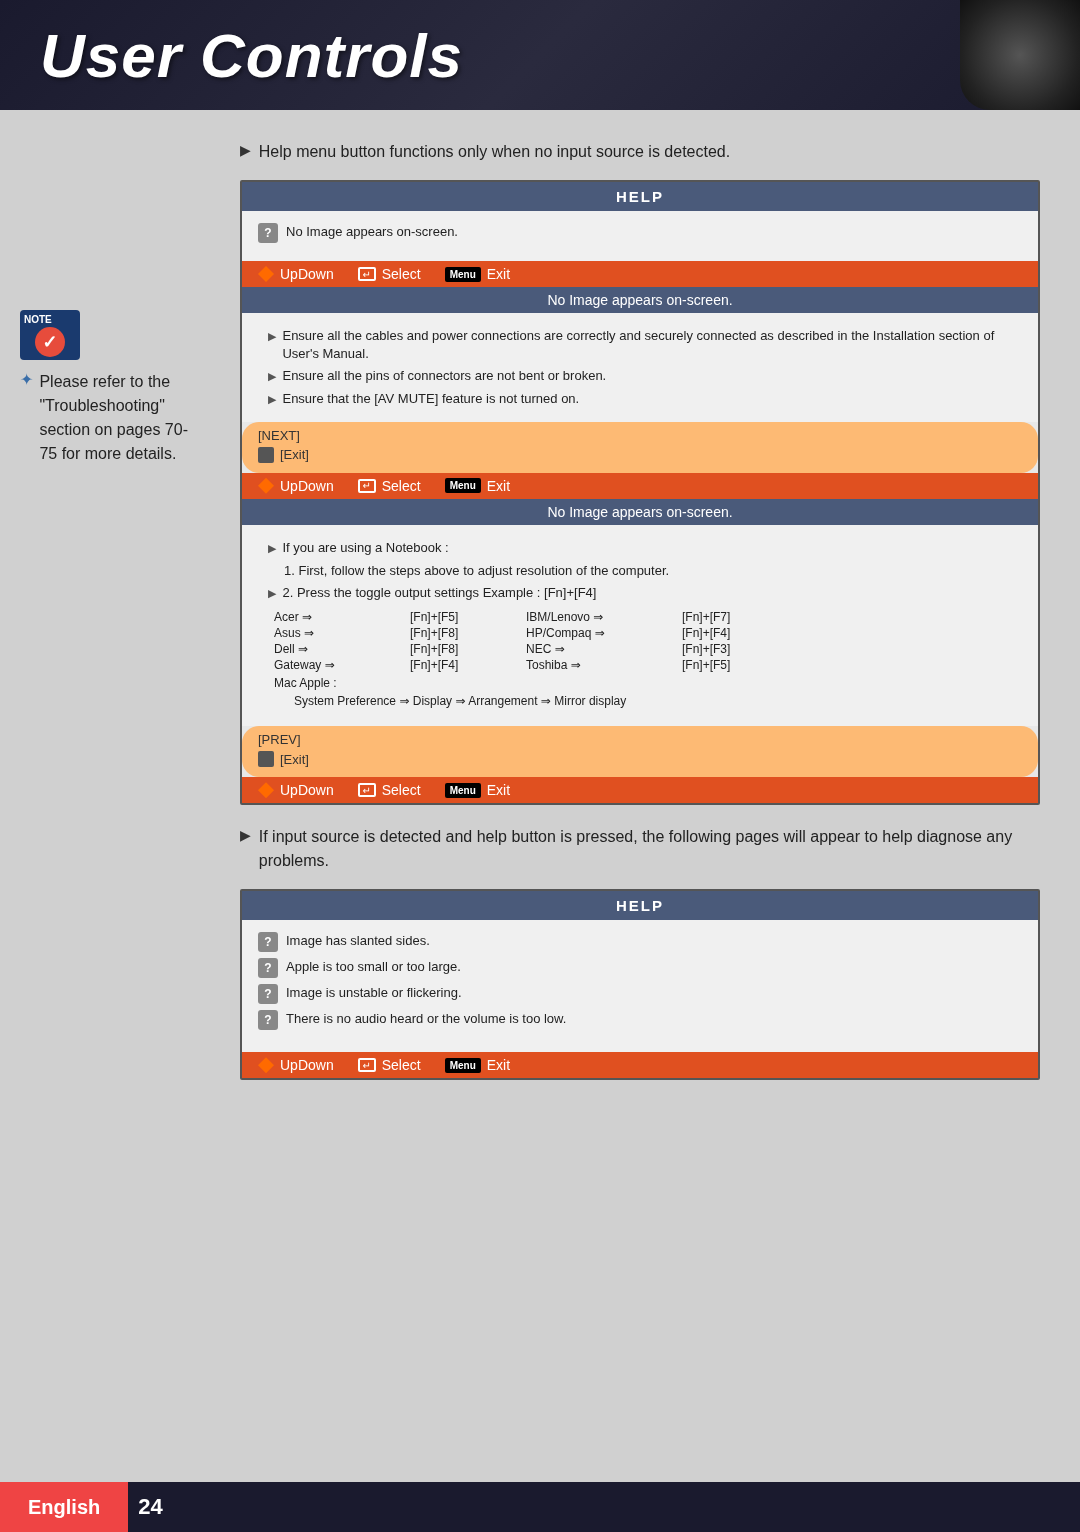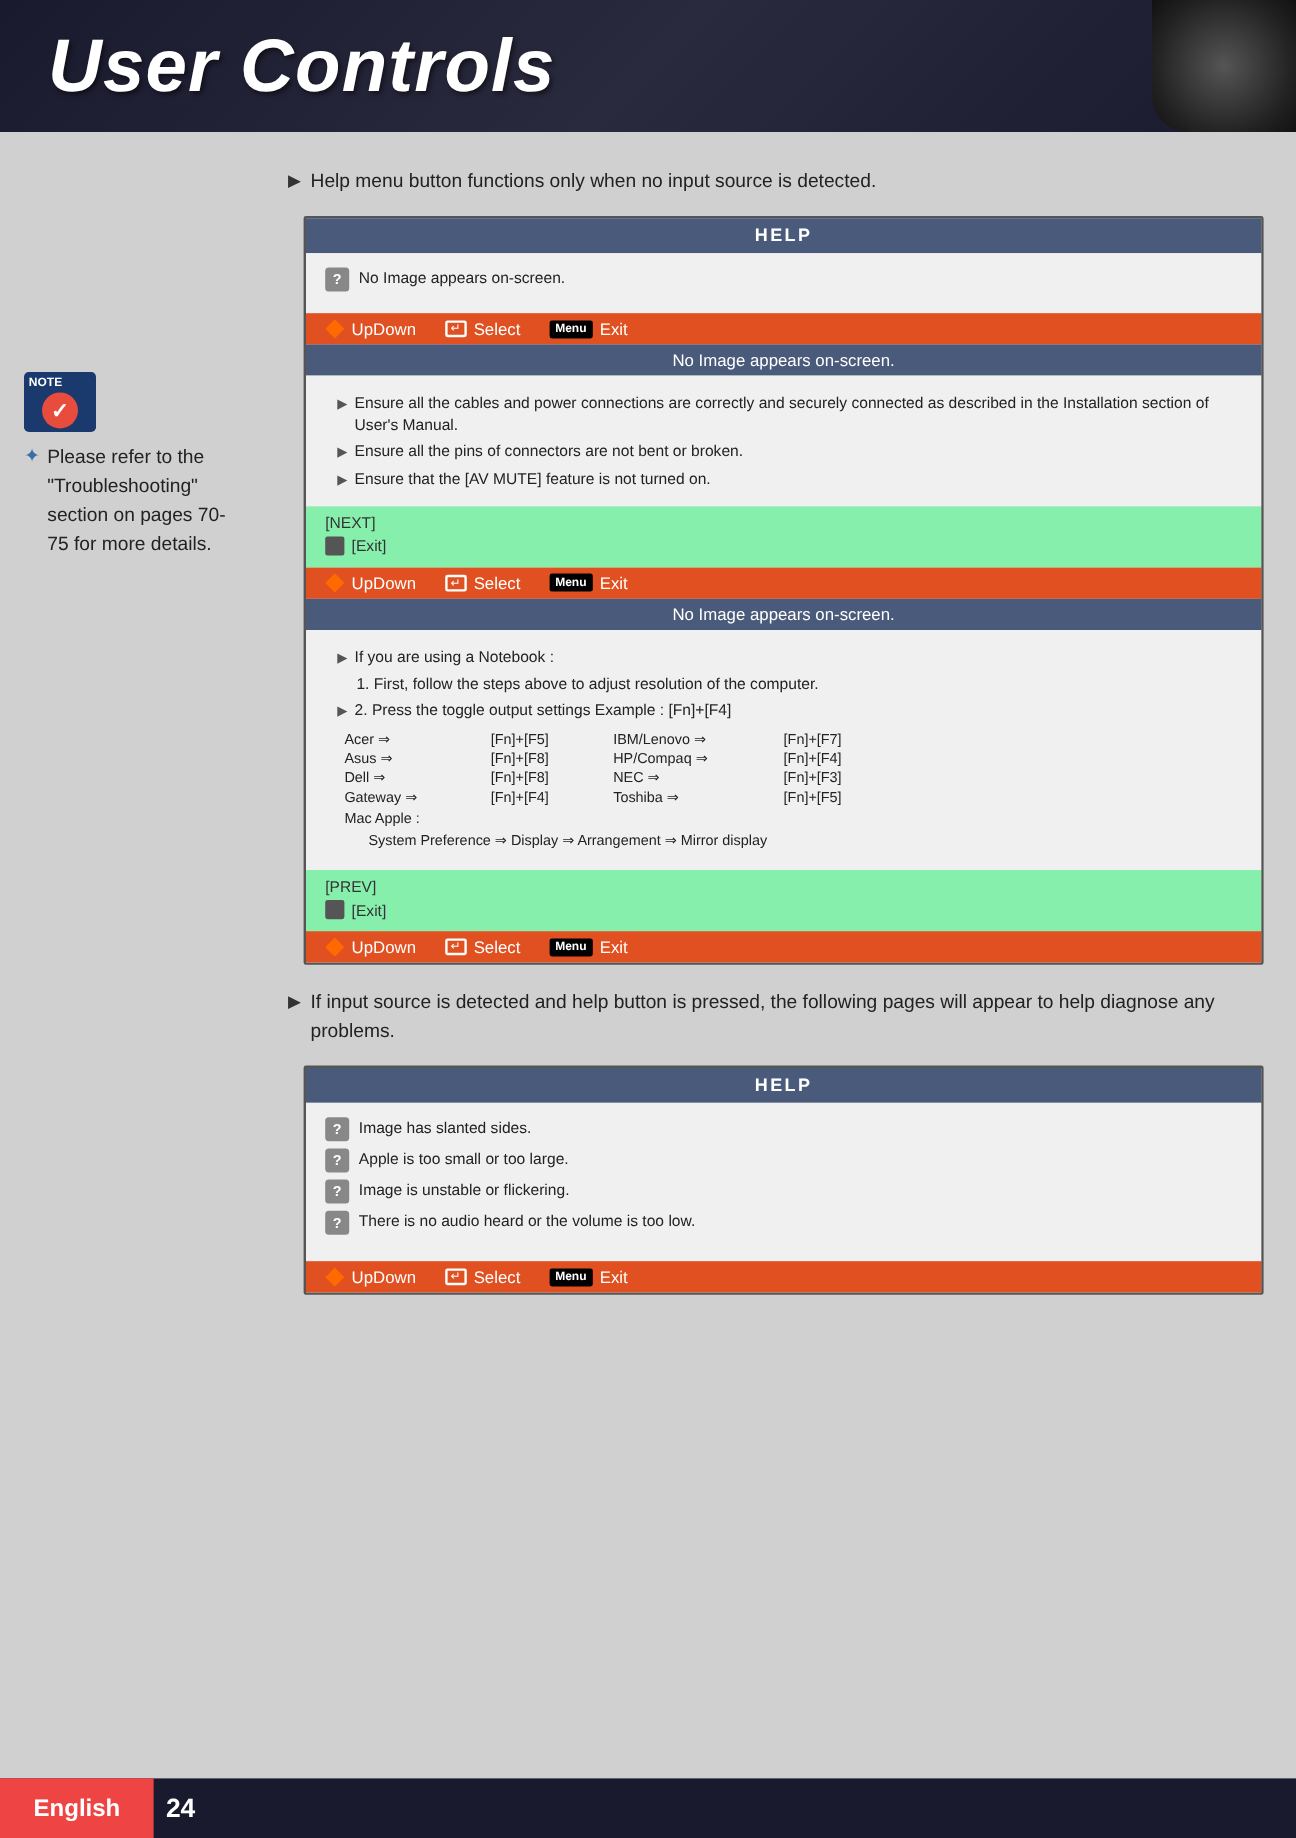--- a/index.html
+++ b/index.html
@@ -137,21 +137,21 @@
       color: #222;
       line-height: 1.5;
       font-weight: 500;
     }
 
     
     .help-screen {
       background: #e8e8e8;
       border: 2px solid #555;
       border-radius: 2px;
-      margin: 10px 13px;
+      margin: 10px 0;
       width: 100%;
     }
 
     .help-title-bar {
       background: #4a5a7a;
       color: white;
       text-align: center;
       padding: 6px;
       font-size: 15px;
       font-weight: bold;
@@ -254,22 +254,23 @@
       margin-top: 3px;
     }
 
     .help-text {
       font-size: 13px;
       color: #222;
       line-height: 1.4;
     }
 
     .nav-next-exit {
-      background: #86efac;
+      background: #fdba74;
       padding: 6px 16px;
+      border-radius: 17px;
     }
 
     .exit-btn {
       display: flex;
       align-items: center;
       gap: 6px;
       margin-bottom: 4px;
     }
 
     .exit-square {
@@ -286,21 +287,21 @@
 
     
     .notebook-table {
       margin: 8px 16px;
       font-size: 12px;
     }
 
     .table-row-item {
       display: grid;
       grid-template-columns: 120px 100px 140px 100px;
-      gap: 2px;
+      gap: 16px;
       margin-bottom: 2px;
     }
 
     .table-cell {
       font-size: 12px;
       color: #222;
     }
 
     .mac-apple-row {
       margin: 4px 0;

